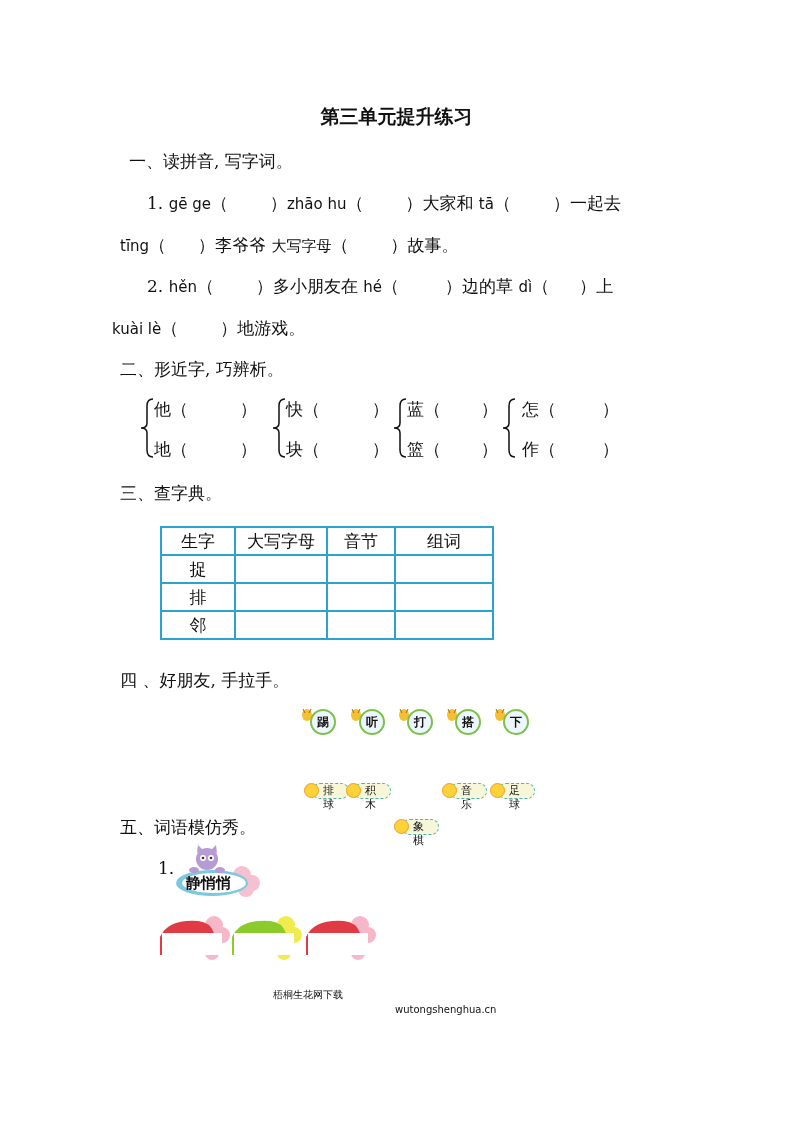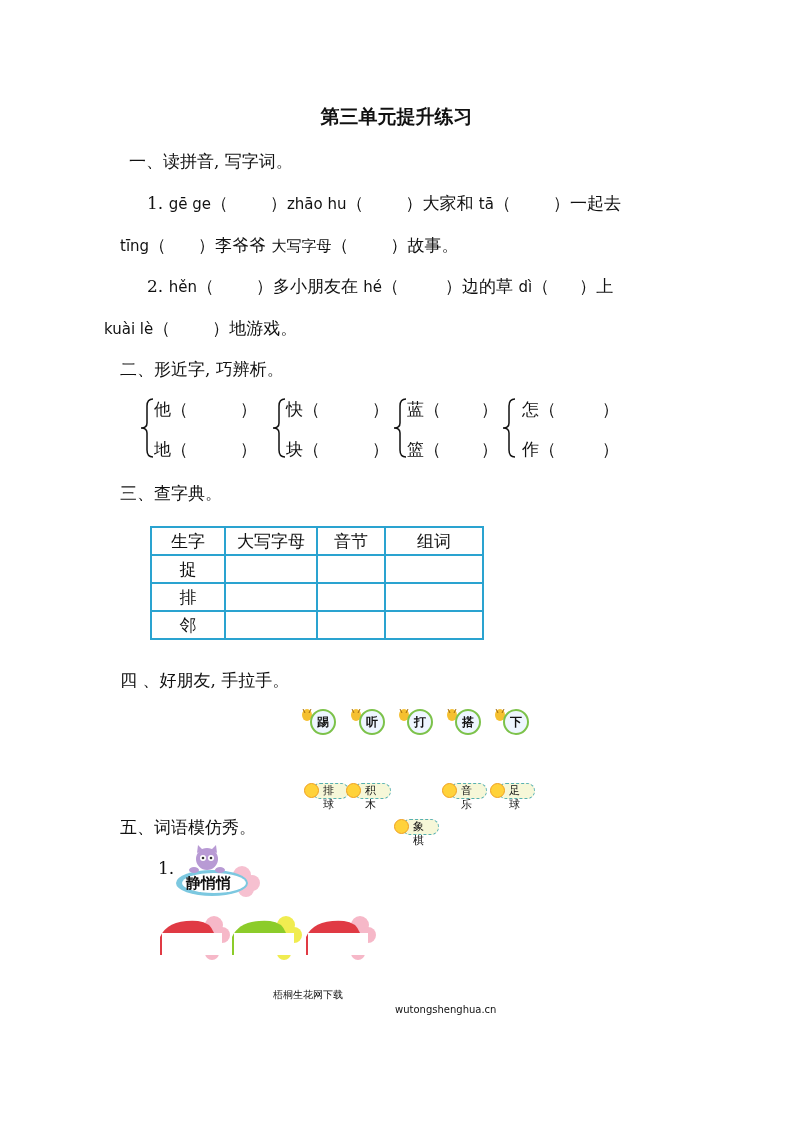--- a/index.html
+++ b/index.html
@@ -11,21 +11,21 @@
   .sec { font-size:17px; }
   .line { font-size:17px; }
   .py { font-family:"DejaVu Sans","Liberation Sans",sans-serif; font-size:15px; }
   .blank { display:inline-block; }
   
   .brace-group { position:absolute; top:396px; height:70px; }
   .brace { position:absolute; left:0; top:0; width:14px; height:64px; }
   .pair-item { position:absolute; left:14px; font-size:17px; }
   .pair-close { position:absolute; font-size:17px; }
   
-  table.dict { position:absolute; left:150px; top:526px; border-collapse:collapse;border-radius:29px; }
+  table.dict { position:absolute; left:160px; top:526px; border-collapse:collapse;border-radius:29px; }
   table.dict td { border:2px solid #2aa3d0; height:26px; text-align:center; font-size:17px; padding:0; }
   
   .bee { position:absolute; top:706px; width:40px; height:30px; }
   .bee .circle { position:absolute; left:10px; top:3px; width:26px; height:26px; border-radius:50%;
                  background:#eef6ff; border:2px solid #7cc24a; box-sizing:border-box;
                  font-size:12px; line-height:22px; text-align:center; font-weight:bold;
                  font-family:"DejaVu Sans","Liberation Sans",sans-serif; }
   .bee .b { position:absolute; left:0; top:0; width:14px; height:16px; }
   .sun { position:absolute; top:782px; height:19px; }
   .sun .pill { position:absolute; left:8px; top:1px; height:16px; border-radius:8px; background:#f6f7d8;
@@ -53,21 +53,21 @@
   <span class="py">大写字母</span><span>（<span class="blank" style="width:42px"></span>）</span><span>故事。</span>
 </div>
 
 <div class="abs line" style="left:147px;top:275px;">
   <span>2.</span>
   <span class="py">hěn</span><span>（<span class="blank" style="width:42px"></span>）</span><span>多小朋友在</span>
   <span class="py">hé</span><span>（<span class="blank" style="width:46px"></span>）</span><span>边的草</span>
   <span class="py">dì</span><span>（<span class="blank" style="width:30px"></span>）</span><span>上</span>
 </div>
 
-<div class="abs line" style="left:104px;top:317px;">
+<div class="abs line" style="left:112px;top:317px;">
   <span class="py">kuài lè</span><span>（<span class="blank" style="width:42px"></span>）</span><span>地游戏。</span>
 </div>
 
 <div class="abs sec" style="left:120px;top:358px;">二、形近字, 巧辨析。</div>
 
 <div class="brace-group" style="left:140px;width:115px;">
   <svg class="brace" viewBox="0 0 14 64">
       <path d="M13 3 Q7 3 7 10 L7 27 Q7 32 1 32 Q7 32 7 37 L7 54 Q7 61 13 61" fill="none" stroke="#111" stroke-width="1.5"></path>
     </svg>
   <span class="pair-item" style="top:2px;"><span>他</span>（</span>

